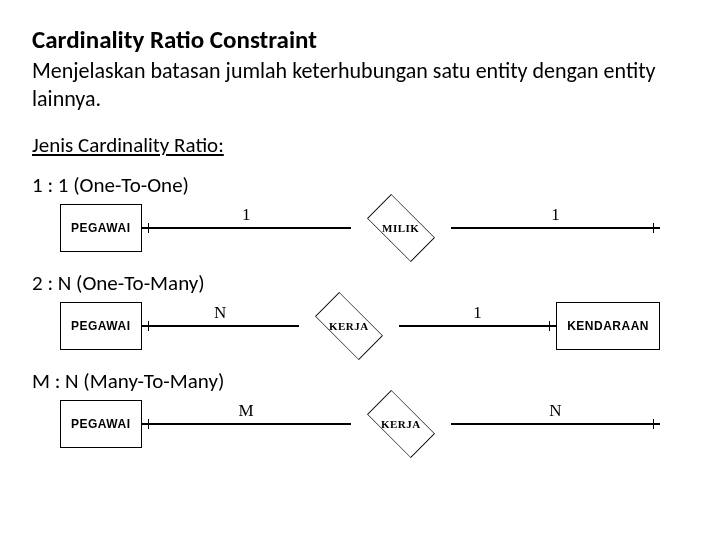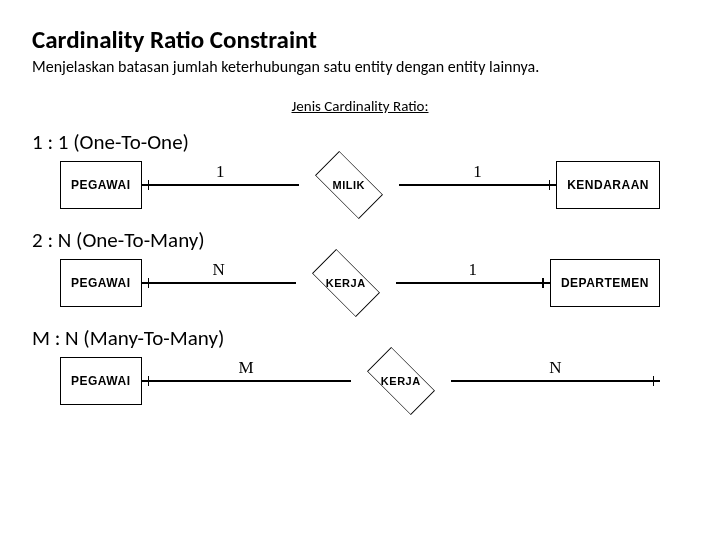--- a/index.html
+++ b/index.html
@@ -12,29 +12,28 @@
     width: 720px;
     height: 540px;
     box-sizing: border-box;
   }
   .title {
     font-weight: bold;
     font-size: 25px;
     margin-bottom: 2px;
   }
   .desc {
-    font-size: 16px;
+    font-size: 22px;
     line-height: 1.25;
     margin-bottom: 20px;
   }
   .subheading {
     text-decoration: underline;
-    font-size: 15px;
+    font-size: 21px;
     margin-bottom: 8px;
-    text-align: center;
   }
   .ratio-label {
     font-weight: normal;
     font-size: 21px;
     margin-top: 14px;
     margin-bottom: 2px;
   }
   .er-row {
     display: flex;
     align-items: center;
@@ -82,21 +81,21 @@
     height: 60px;
     transform: translate(-50%, -50%) rotate(45deg) scaleY(0.55);
     border: 1.5px solid #000;
     background: #fff;
   }
   .diamond-text {
     position: absolute;
     left: 50%;
     top: 50%;
     transform: translate(-50%, -50%);
-    font-family: Liberation Sans, sans-serif;
+    font-family: Liberation Serif, serif;
     font-weight: bold;
     font-size: 11px;
     letter-spacing: 0.5px;
     white-space: nowrap;
   }
   .tick {
     position: absolute;
     width: 1.5px;
     height: 10px;
     background: #000;
@@ -119,39 +118,38 @@
     <span class="card left">1</span>
   </div>
   <div class="diamond-wrap">
     <div class="diamond"></div>
     <div class="diamond-text">MILIK</div>
   </div>
   <div class="line">
     <span class="card right">1</span>
     <span class="tick" style="right:6px"></span>
   </div>
-  <div class="entity">KENDARAAN</div>
 </div>
 
 <div class="ratio-label">2 : N (One-To-Many)</div>
 <div class="er-row">
   <div class="entity">PEGAWAI</div>
   <div class="line">
     <span class="tick" style="left:6px"></span>
     <span class="card left">N</span>
   </div>
   <div class="diamond-wrap">
     <div class="diamond"></div>
     <div class="diamond-text">KERJA</div>
   </div>
   <div class="line">
     <span class="card right">1</span>
     <span class="tick" style="right:6px"></span>
   </div>
-  <div class="entity">DEPARTEMEN</div>
+  <div class="entity">KENDARAAN</div>
 </div>
 
 <div class="ratio-label">M : N (Many-To-Many)</div>
 <div class="er-row">
   <div class="entity">PEGAWAI</div>
   <div class="line">
     <span class="tick" style="left:6px"></span>
     <span class="card left">M</span>
   </div>
   <div class="diamond-wrap">

